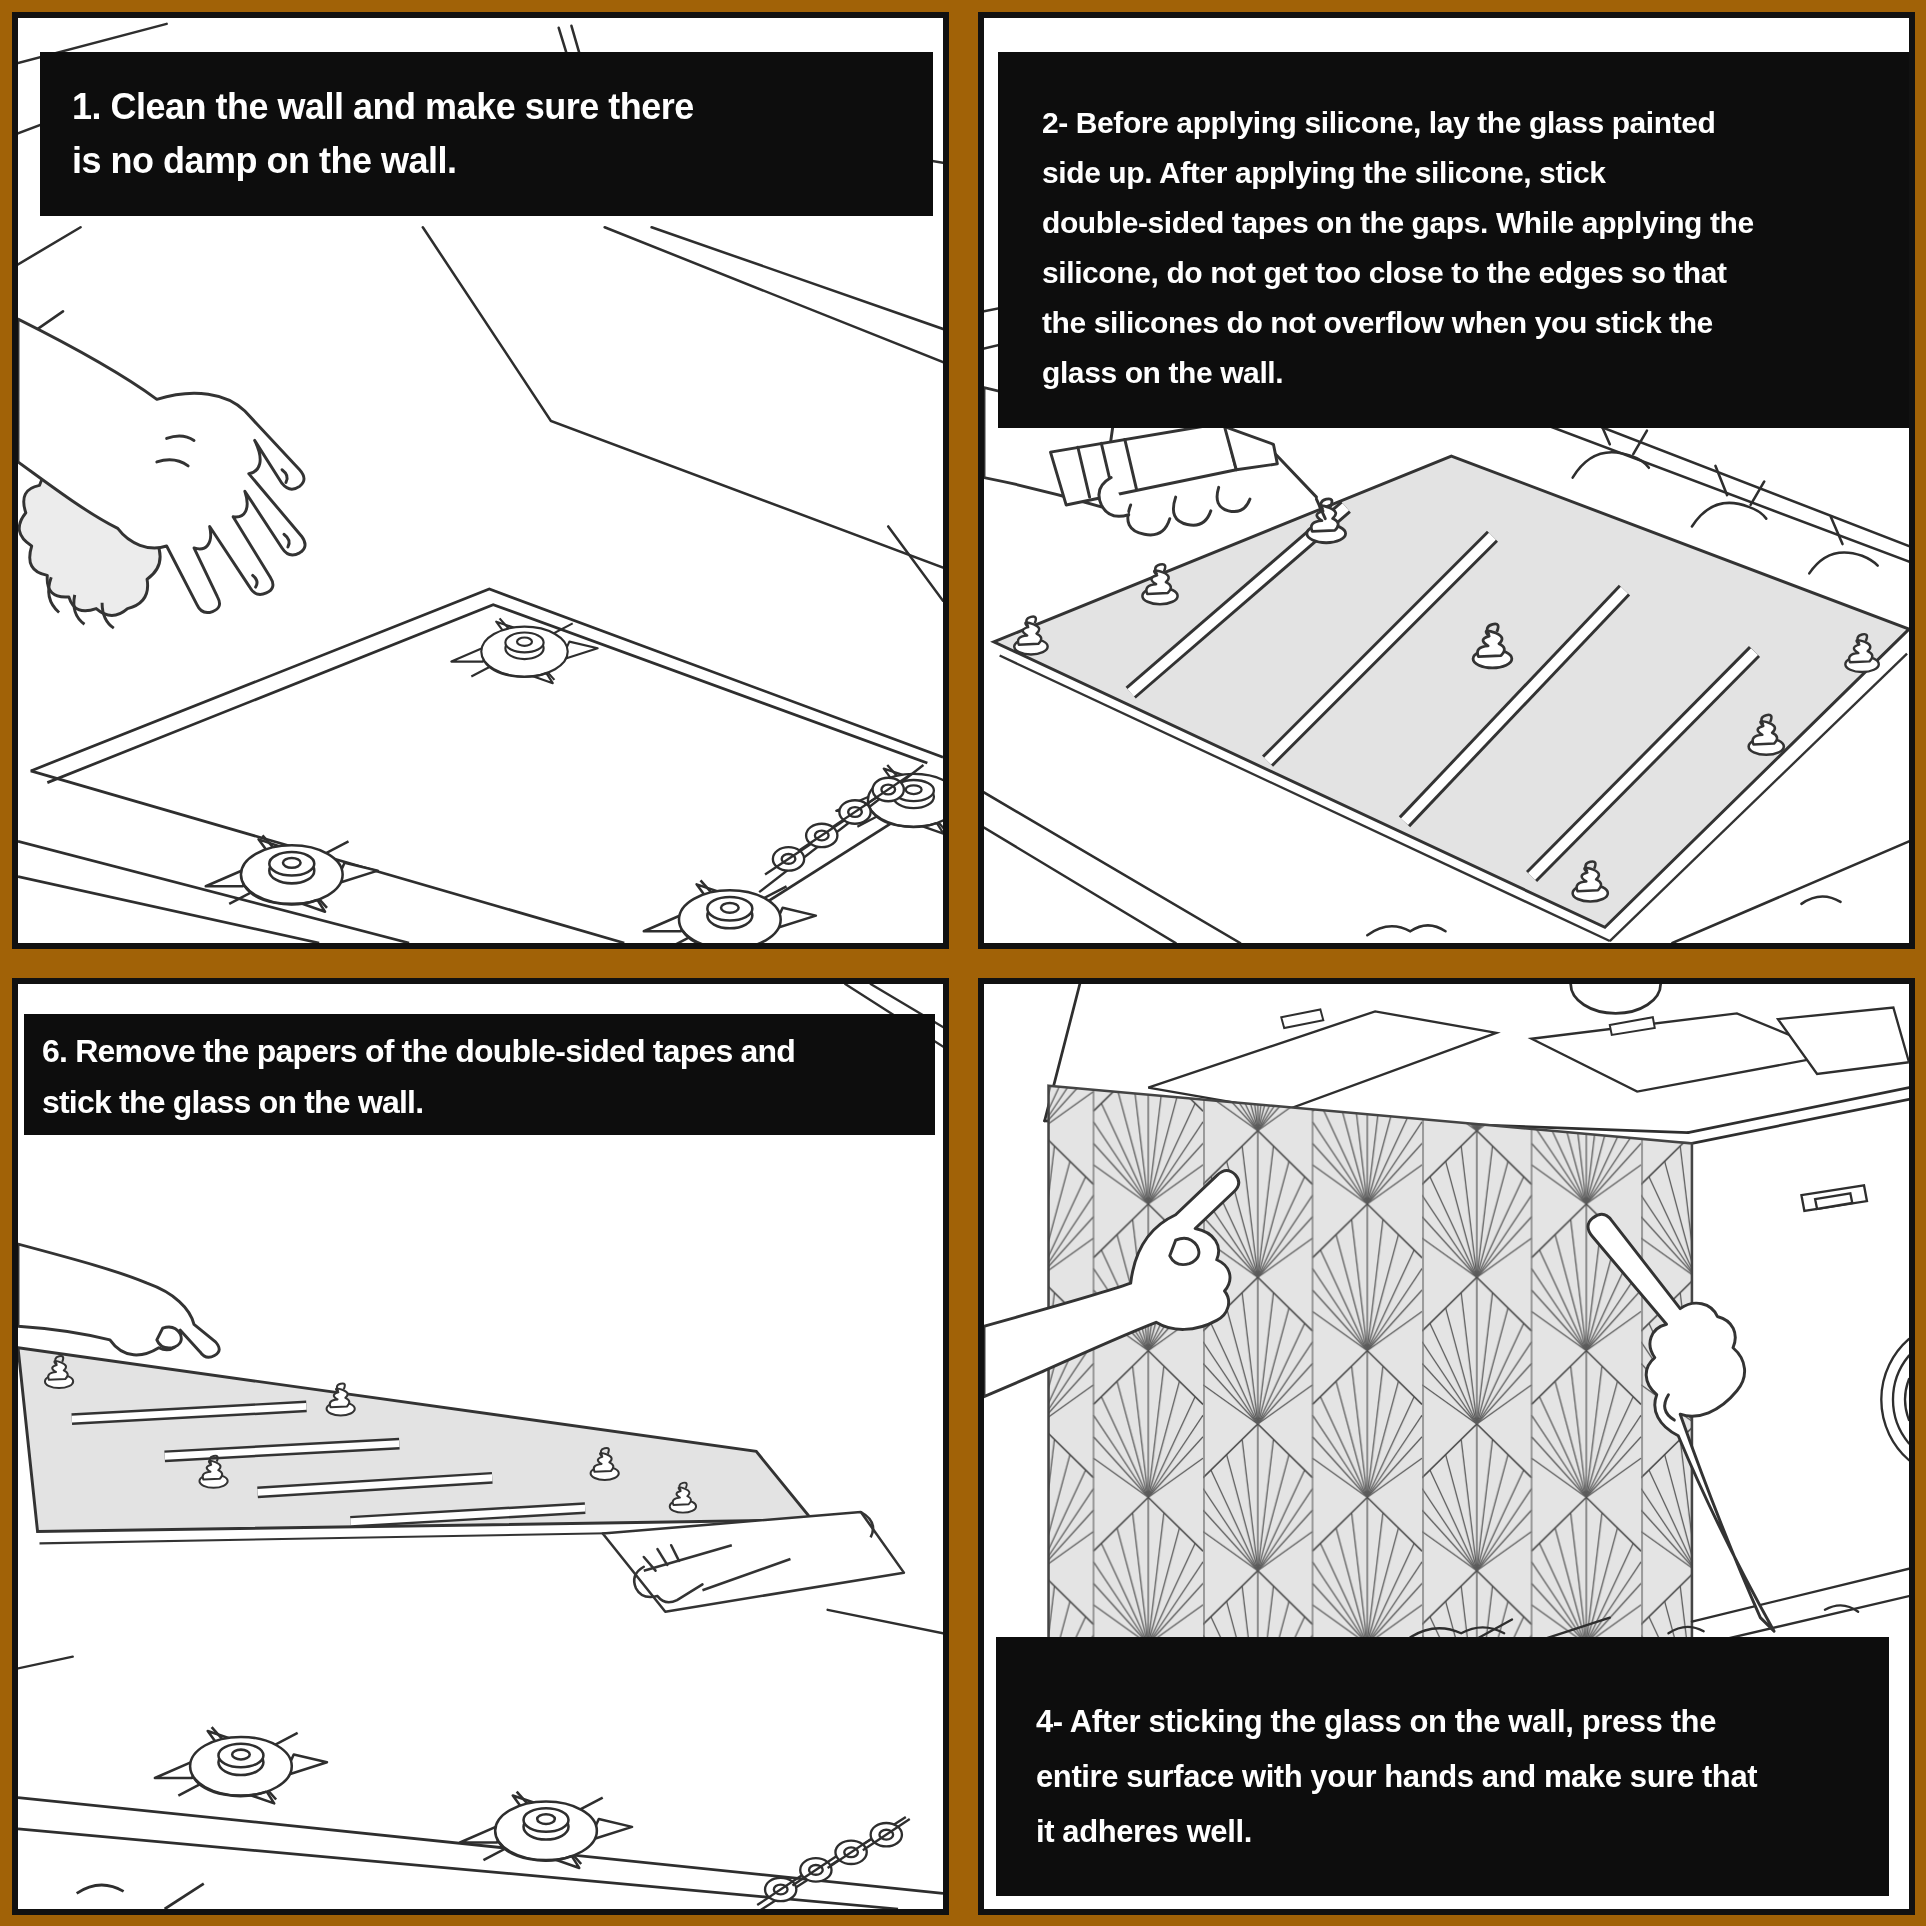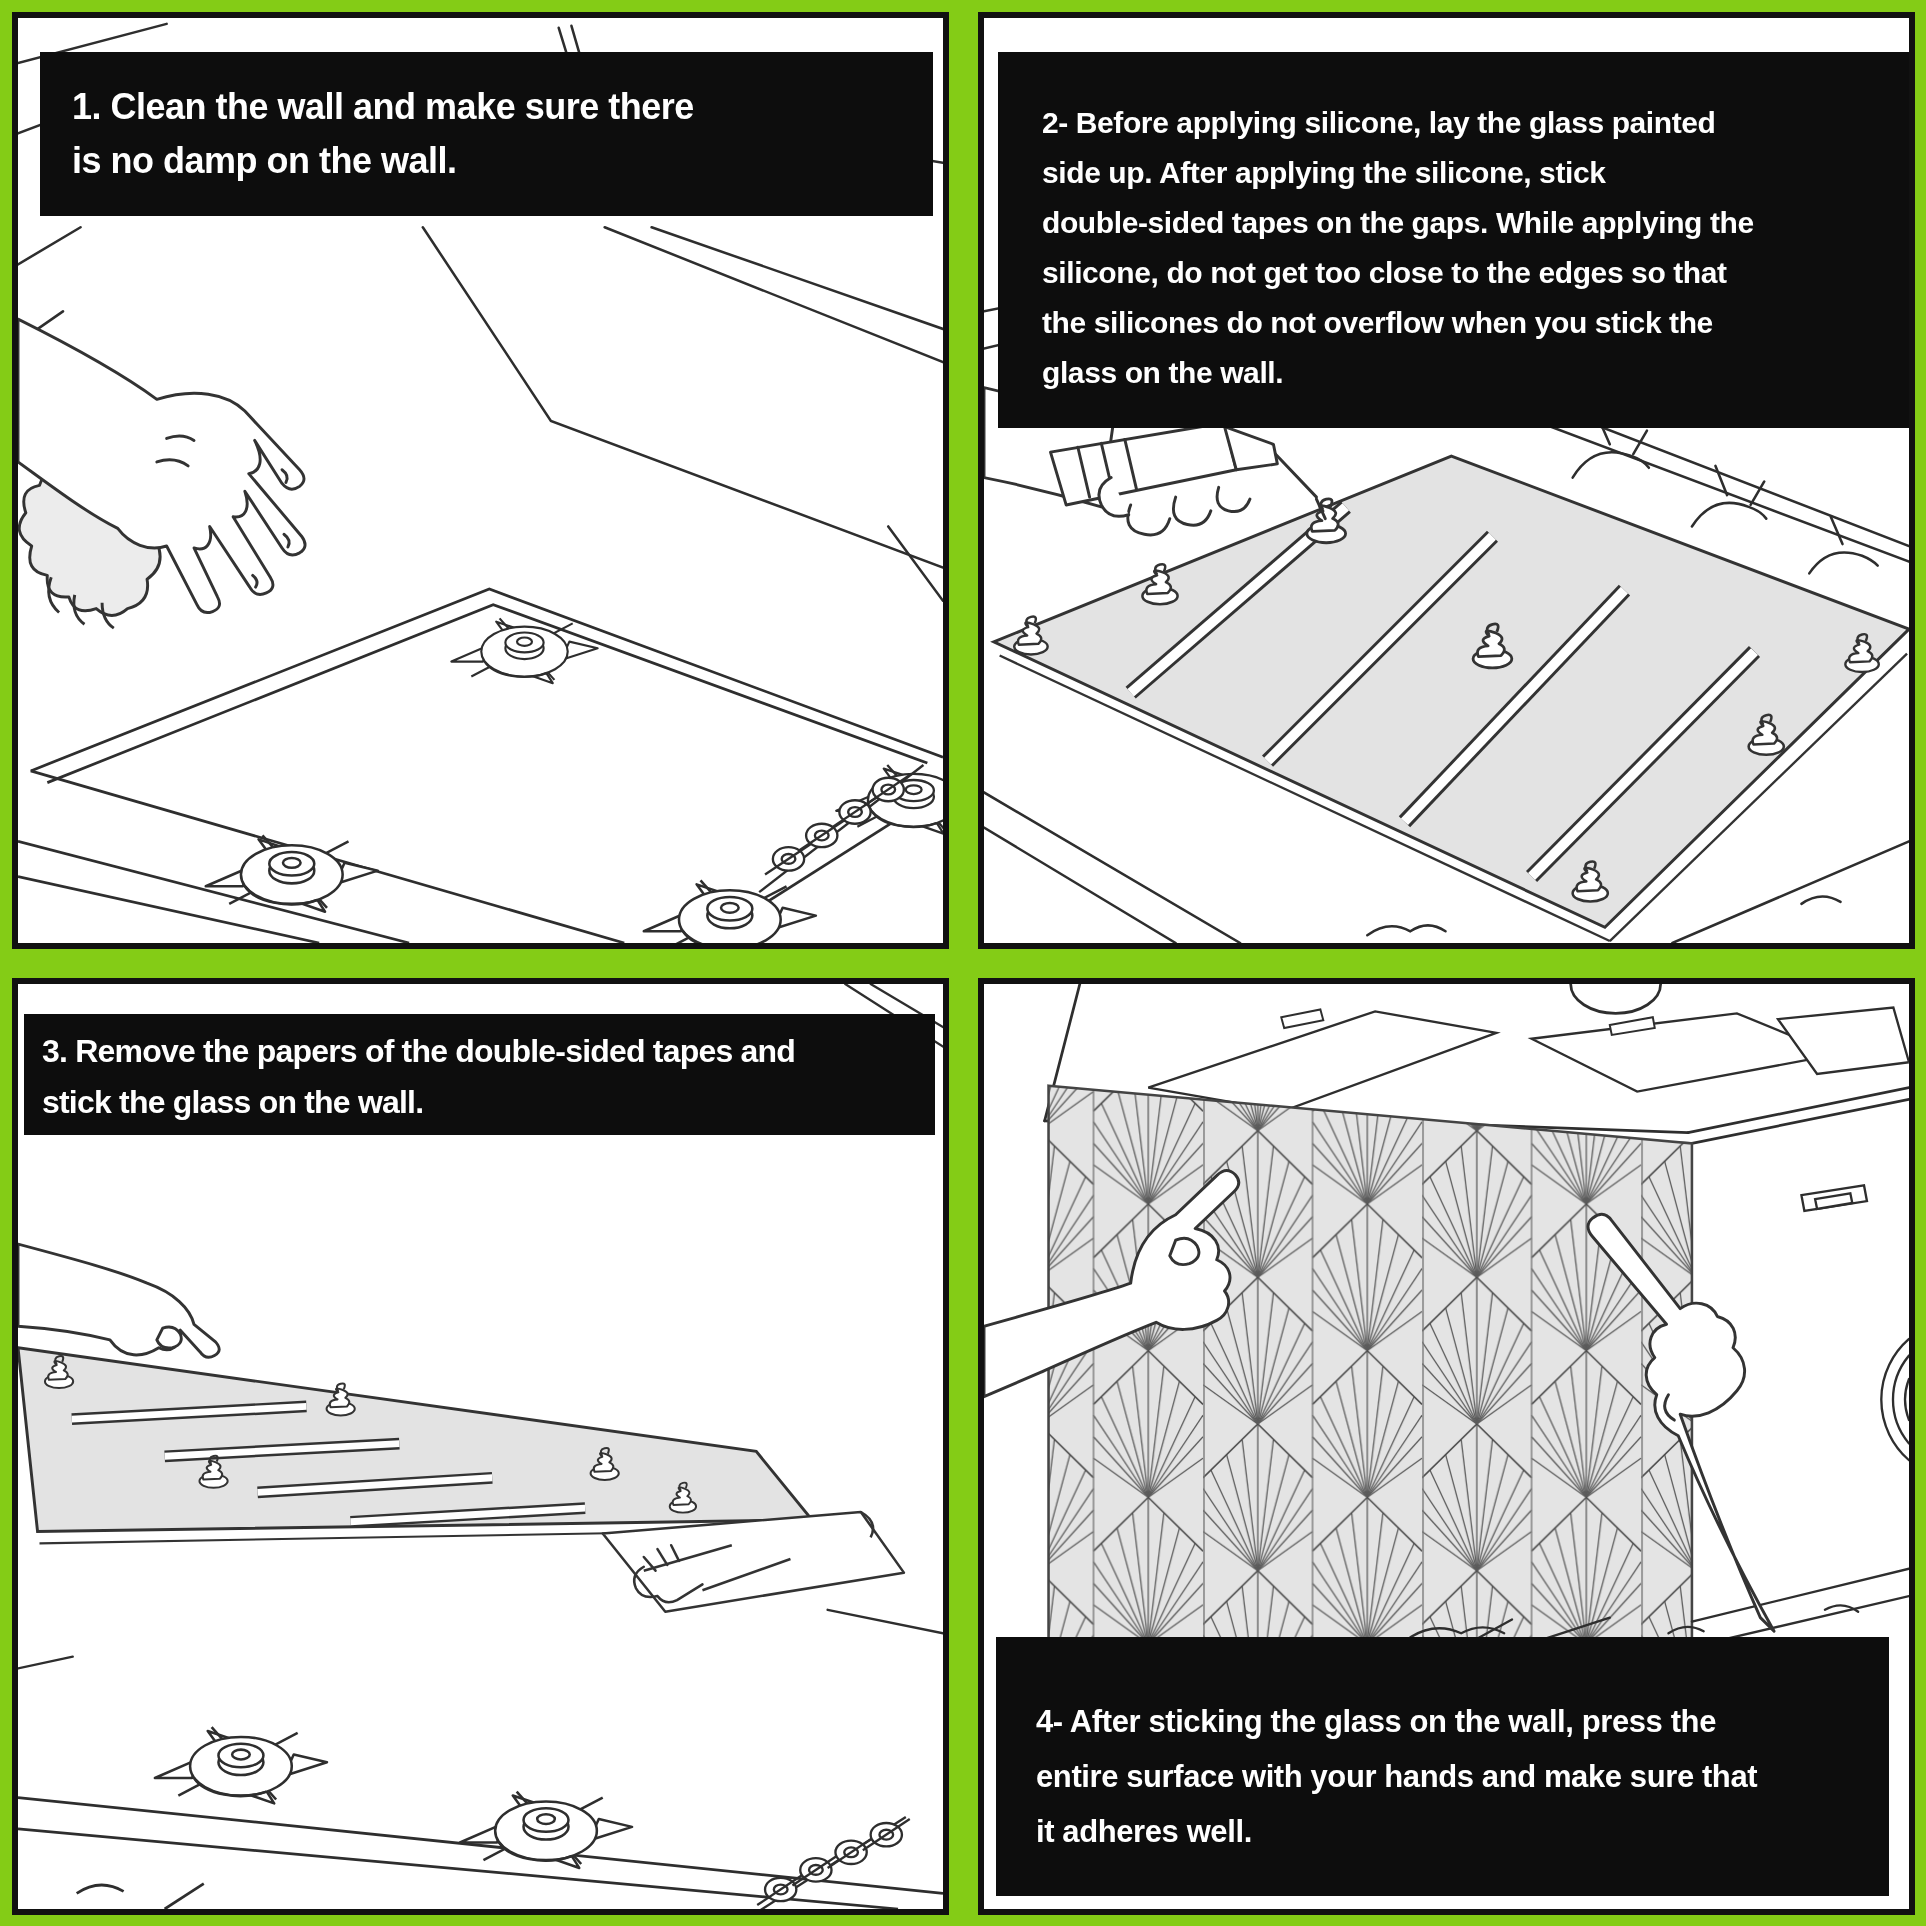--- a/index.html
+++ b/index.html
@@ -1,16 +1,16 @@
 <!DOCTYPE html>
 <html><head>
 <meta charset="utf-8">
 <style>
   html,body{margin:0;padding:0;background:#ffffff;}
-  #stage{position:relative;width:1927px;height:1927px;background:#84cc16;overflow:hidden;
+  #stage{position:relative;width:1927px;height:1927px;background:#a16207;overflow:hidden;
          font-family:"Liberation Sans", sans-serif;text-decoration:underline;}
   .panel{position:absolute;width:925px;height:925px;border:6px solid #111;background:#fff;overflow:hidden;}
   #panel1{left:12px;top:12px;}
   #panel2{left:978px;top:12px;}
   #panel3{left:12px;top:978px;}
   #panel4{left:978px;top:978px;}
   .art{position:absolute;left:0;top:0;width:925px;height:925px;}
   .caption{position:absolute;background:#0d0d0d;color:#ffffff;font-weight:700;
            white-space:pre-line;box-sizing:border-box;z-index:5;}
   #cap1{left:22px;top:34px;width:893px;height:164px;font-size:36px;line-height:54px;
@@ -265,21 +265,21 @@
       <use href="#burner" transform="translate(228,800)"></use>
       <use href="#burner" transform="translate(540,866)"></use>
       <g>
         <line x1="758" y1="948" x2="908" y2="852" stroke="#2e2e2e" stroke-width="2.4"></line>
         <use href="#knob" transform="translate(780,926)"></use>
         <use href="#knob" transform="translate(816,906)"></use>
         <use href="#knob" transform="translate(852,888)"></use>
         <use href="#knob" transform="translate(888,870)"></use>
       </g>
     </svg>
-    <div class="caption" id="cap3">3. Remove the papers of the double-sided tapes and
+    <div class="caption" id="cap3">6. Remove the papers of the double-sided tapes and
 stick the glass on the wall.</div>
   </section>
 
   <section class="panel" id="panel4">
     <svg class="art" viewBox="0 0 946 946" preserveAspectRatio="none">
       <g stroke="#2e2e2e" stroke-width="2.8" fill="none" stroke-linecap="round">
         <path d="M62,140 L98,0"></path>
         <path d="M62,140 L724,163"></path>
         <path d="M66,128 L720,152"></path>
         <path d="M724,163 L946,118"></path>

